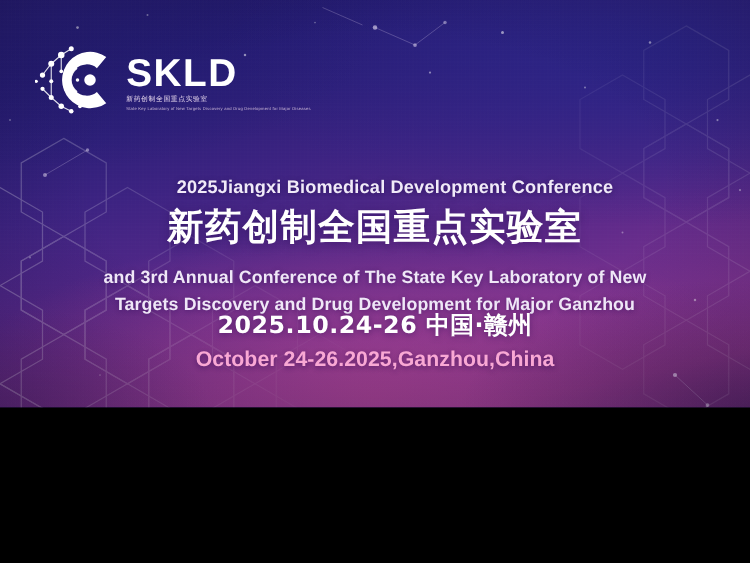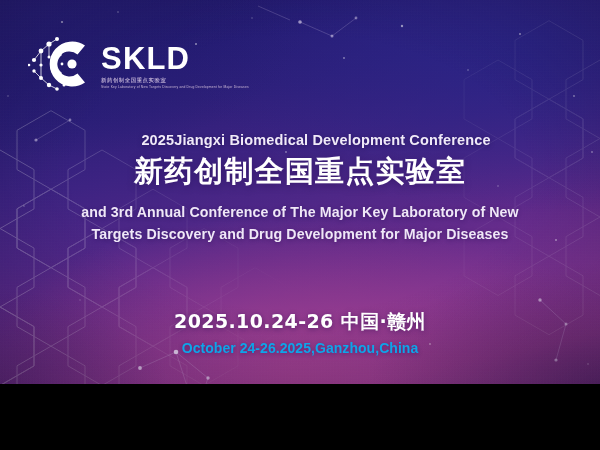--- a/index.html
+++ b/index.html
@@ -3,21 +3,21 @@
 <meta charset="utf-8">
 <style>
   html, body {
     margin: 0;
     padding: 0;
     background: #000;
   }
   #poster {
     position: relative;
     width: 600px;
-    height: 384px;
+    height: 326px;
     overflow: hidden;
     font-family: "Liberation Sans", "DejaVu Sans", sans-serif;
     background: #2b1a6b;
     user-select: none;
   }
 
   
   .bg-base {
     position: absolute;
     inset: 0;
@@ -117,21 +117,21 @@
   .t-main {
     font-size: 37px;
     font-weight: 700;
     color: #ffffff;
     letter-spacing: 1.5px;
     line-height: 1.1;
     text-shadow: 0 2px 7px rgba(30,10,70,.55);
     font-family: "DejaVu Sans", "Liberation Sans", sans-serif;
   }
   .t-main-en {
-    margin-top: 10px;
+    margin-top: 20px;
     font-size: 14.5px;
     font-weight: 700;
     color: #f0eaf8;
     letter-spacing: .15px;
     text-shadow: 0 1px 4px rgba(30,10,70,.5);
     padding-left: 32px;
   }
   .t-sub1 {
     margin-top: 15px;
     font-size: 29px;
@@ -172,23 +172,23 @@
   .d-main {
     font-size: 19px;
     font-weight: 700;
     color: #ffffff;
     letter-spacing: .4px;
     text-shadow: 0 1px 5px rgba(40,12,80,.5);
     font-family: "DejaVu Sans", "Liberation Sans", sans-serif;
   }
   .d-en {
     margin-top: 5px;
-    font-size: 14px;
+    font-size: 17px;
     font-weight: 600;
-    color: #0ea5e9;
+    color: #f9a8d4;
     letter-spacing: .05px;
     text-shadow: 0 1px 4px rgba(40,12,80,.45);
   }
 </style>
 </head>
 <body>
 
 <div id="poster">
 
   <div class="bg-base"></div>
@@ -355,22 +355,22 @@
       <div class="logo-text">
         <div class="logo-skld">SKLD</div>
         <div class="logo-cn">新药创制全国重点实验室</div>
         <div class="logo-en">State Key Laboratory of New Targets Discovery and Drug Development for Major Diseases</div>
       </div>
     </div>
 
     <div class="title-zone">
       <div class="t-main-en">2025Jiangxi Biomedical Development Conference</div>
       <div class="t-sub2">新药创制全国重点实验室</div>
-      <div class="t-sub-en">and 3rd Annual Conference of  The Major Key Laboratory of New</div>
-      <div class="t-sub-en" style="margin-top:0">Targets Discovery and Drug Development for Major Diseases</div>
+      <div class="t-sub-en">and 3rd Annual Conference of  The State Key Laboratory of New</div>
+      <div class="t-sub-en" style="margin-top:0">Targets Discovery and Drug Development for Major Ganzhou</div>
     </div>
 
     <div class="date-zone">
       <div class="d-main">2025.10.24-26 中国·赣州</div>
       <div class="d-en">October 24-26.2025,Ganzhou,China</div>
     </div>
 
   </div>
 </div>
 

